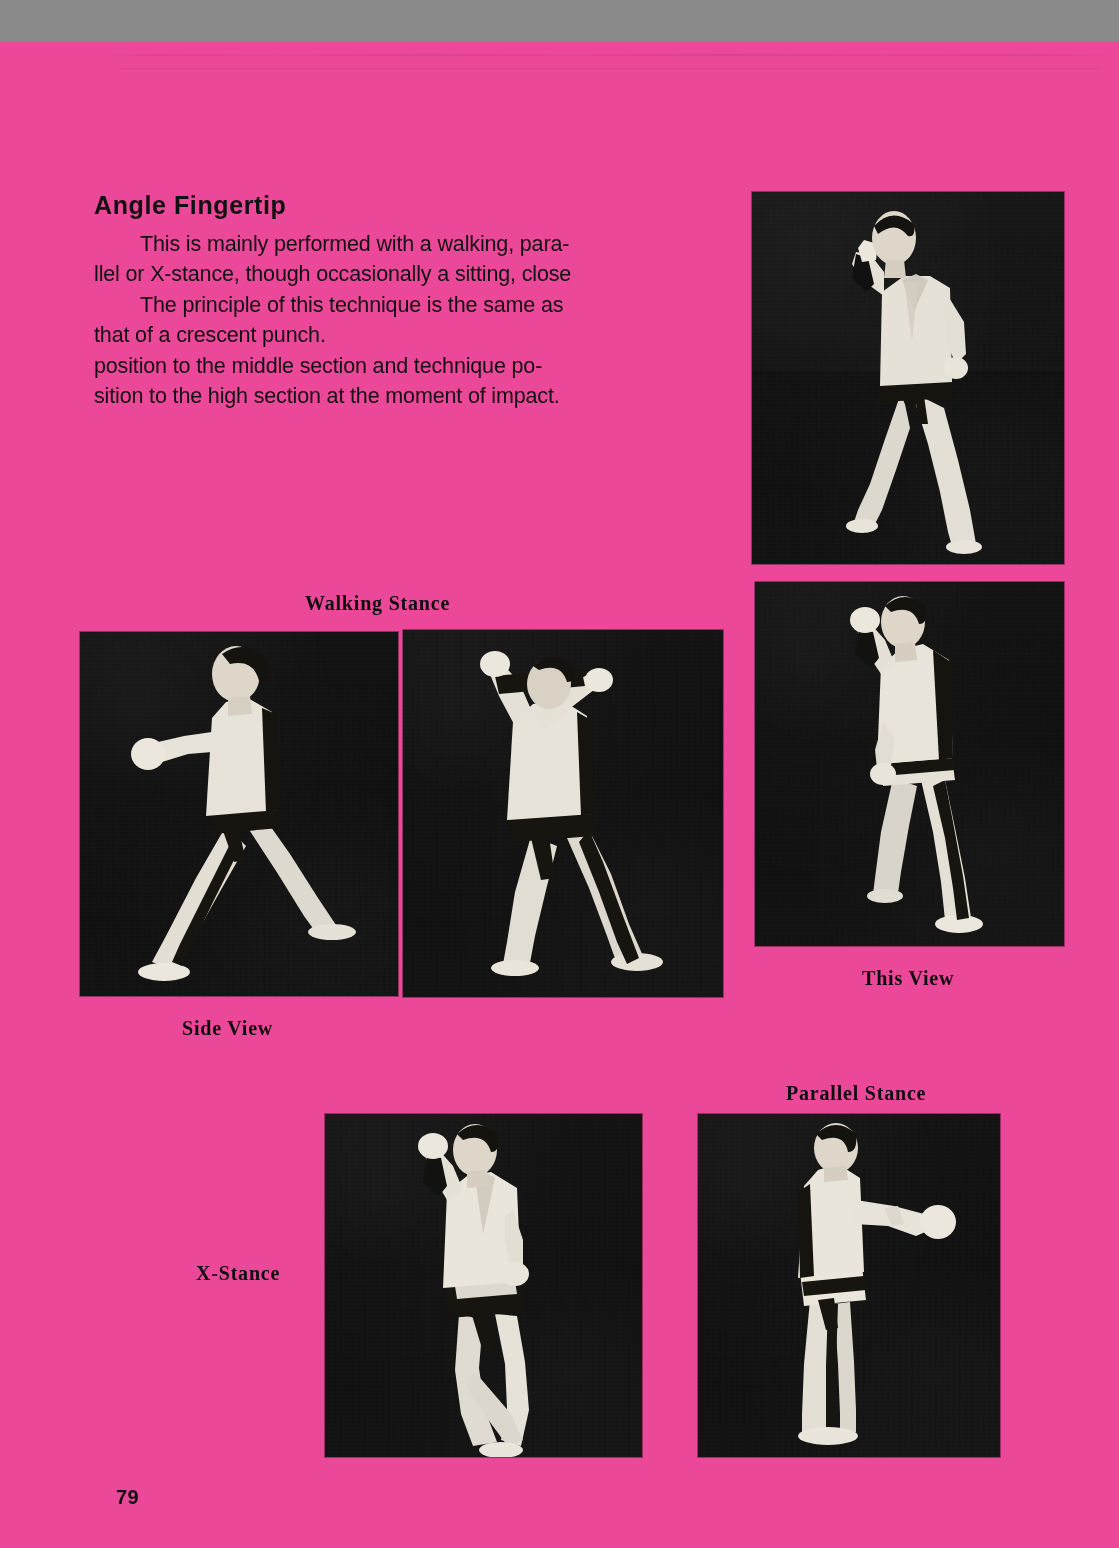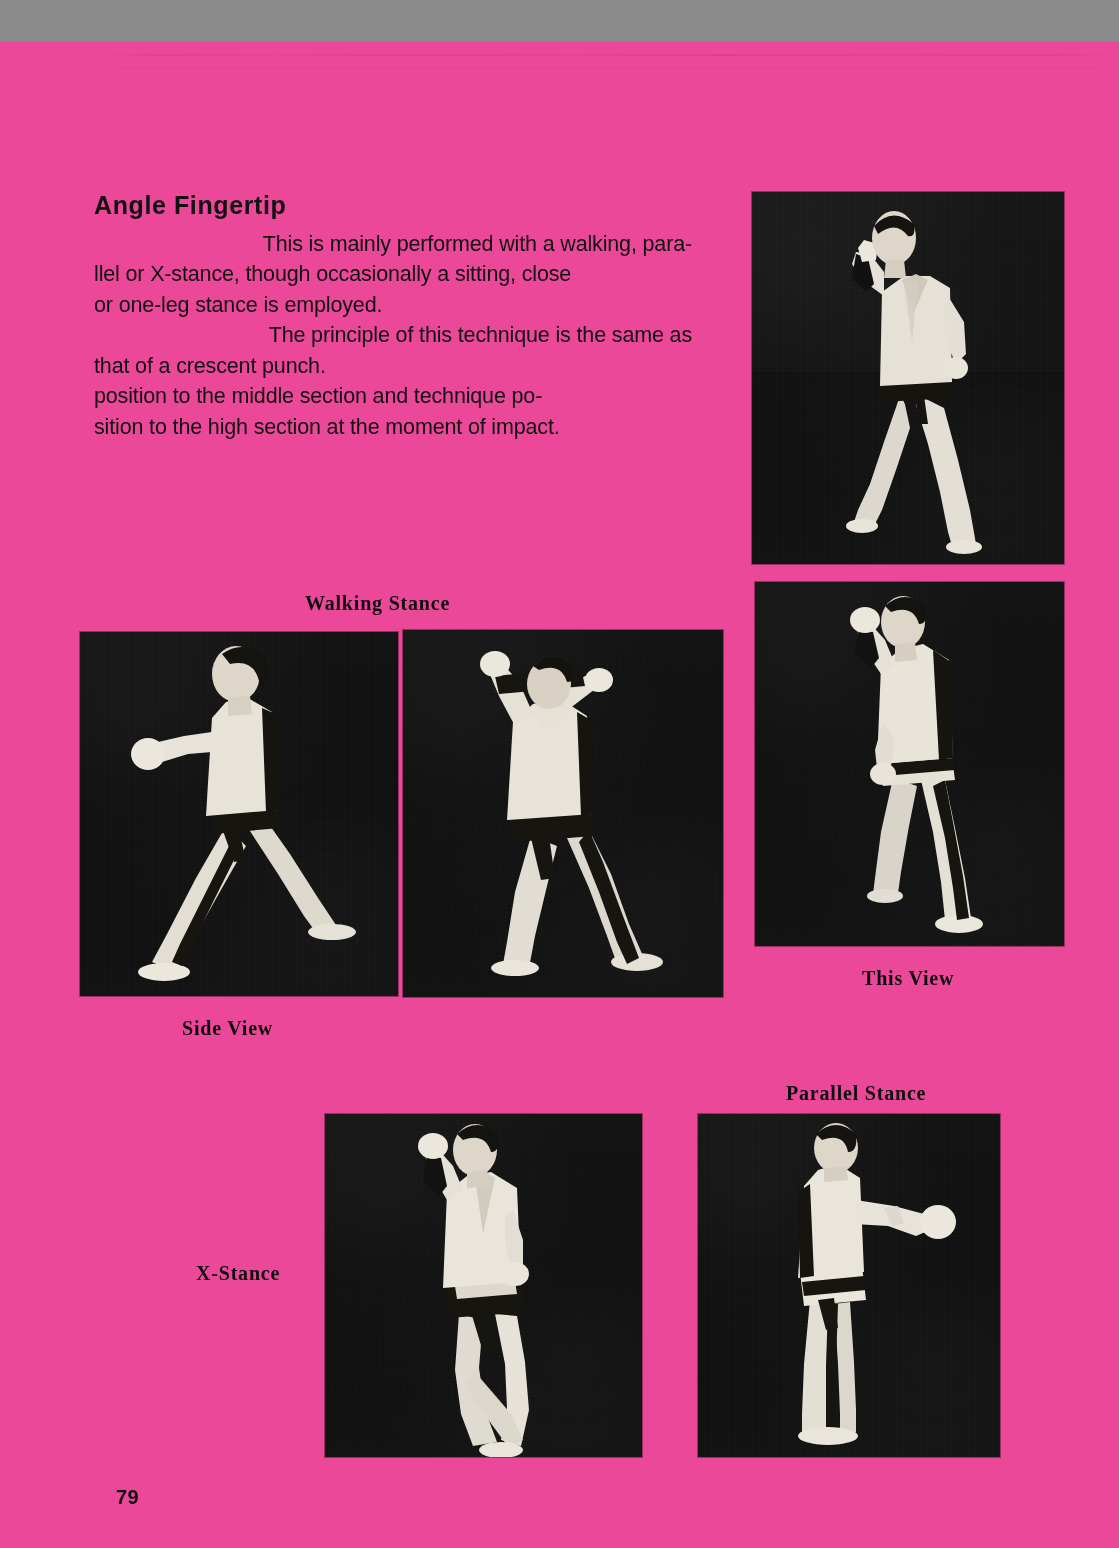--- a/index.html
+++ b/index.html
@@ -65,21 +65,21 @@
     line-height: 30.5px;
     margin: 0;
     letter-spacing: -0.15px;
   }
   .body-para .ln {
     display: block;
     white-space: nowrap;
   }
   .ln.justify {
     display: flex;
-    justify-content: space-between;
+    justify-content: flex-start;
   }
   .ln.justify > span { display: inline-block; }
   .indent { display: inline-block; width: 46px; }
 
   
   .photo {
     position: absolute;
     background: #0a0a0a;
     overflow: hidden;
     box-shadow: 0 0 0 1px rgba(0,0,0,0.35);
@@ -136,21 +136,20 @@
     <h1 class="heading">Angle Fingertip</h1>
 
     <p class="body-para">
       <span class="ln justify">
         <span class="indent"></span>
           <span>This is mainly performed with a walking, para-</span>
       </span>
       <span class="ln justify">
         <span>llel or X-stance, though occasionally a sitting, close</span>
       </span>
-      <span class="ln">or one-leg stance is employed.</span>
     </p>
 
     <p class="body-para">
       <span class="ln justify">
         <span class="indent"></span>
           <span>The principle of this technique is the same as</span>
       </span>
       <span class="ln">that of a crescent punch.</span>
     </p>
 

